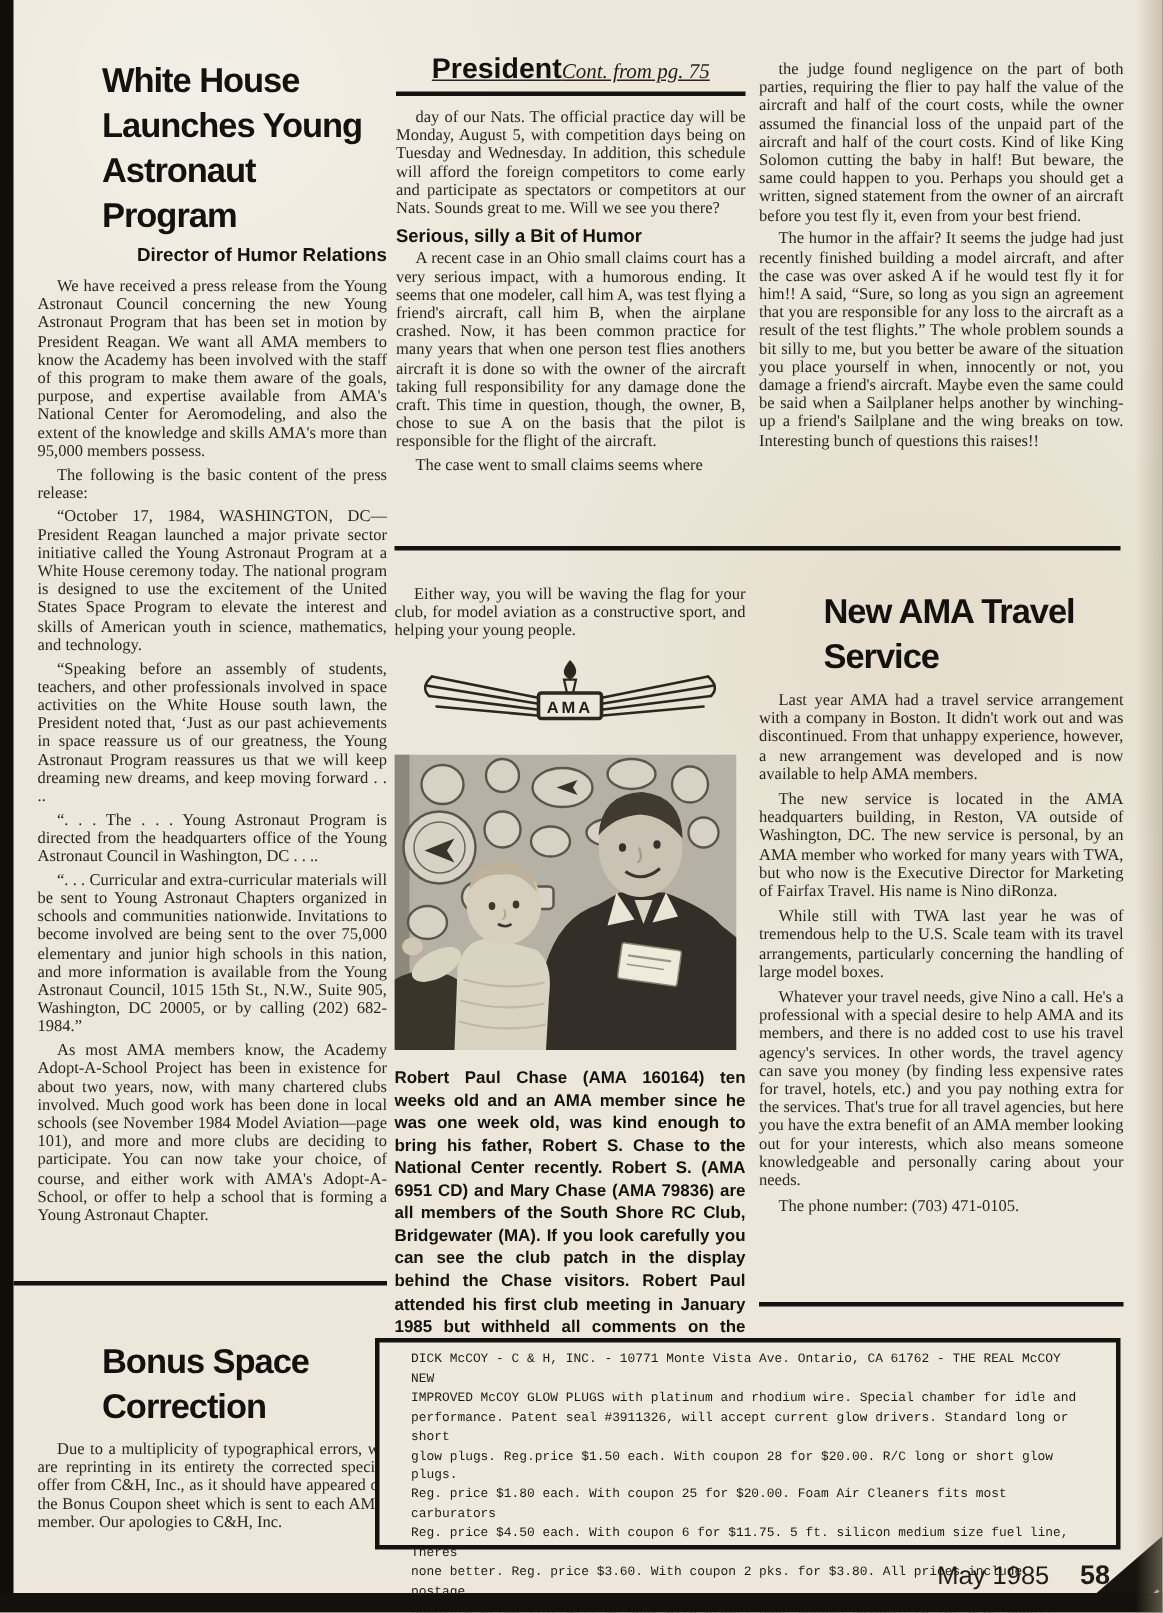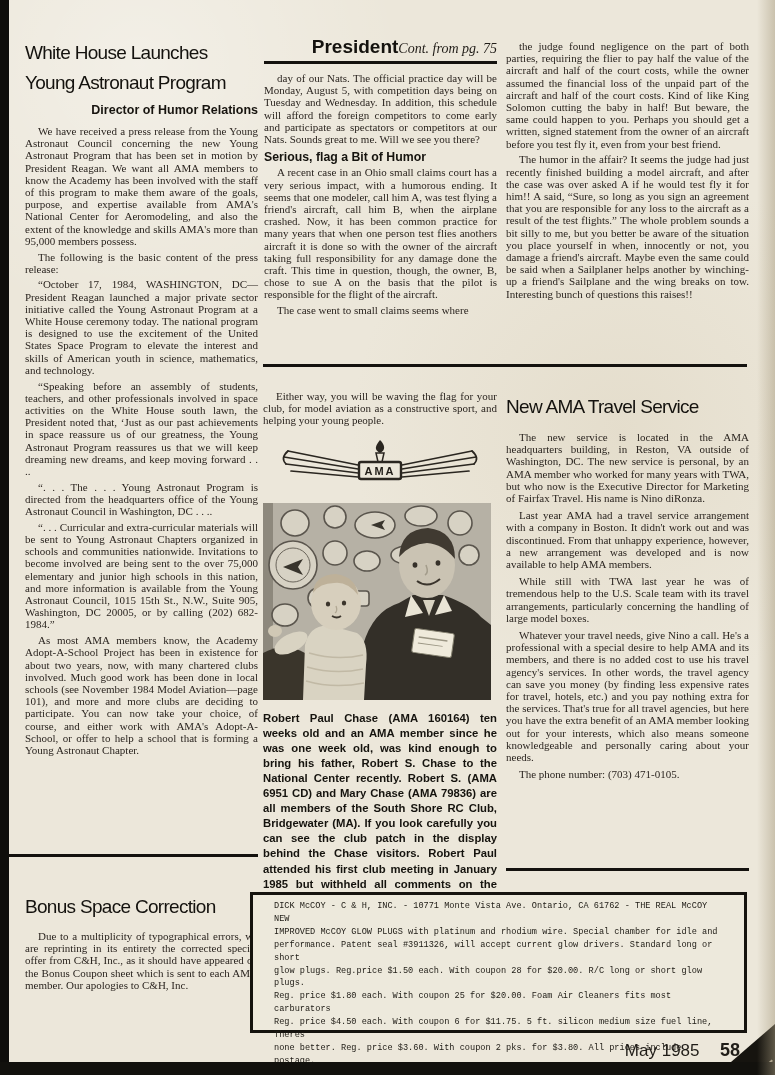--- a/index.html
+++ b/index.html
@@ -14,36 +14,36 @@
   
   .edge-left{position:absolute;left:0;top:0;width:9px;height:1063px;background:#0f0e0b;}
   .edge-bottom{position:absolute;left:0;bottom:0;width:775px;height:13px;background:#12110d;}
   .edge-right{position:absolute;right:0;top:0;width:18px;height:1075px;
     background:linear-gradient(90deg, rgba(168,156,128,0), rgba(168,156,128,.5));}
   .corner-cut{position:absolute;right:0;bottom:13px;width:44px;height:38px;background:#16140f;
     clip-path:polygon(100% 0,100% 100%,0 100%);}
   .corner-line{position:absolute;right:2px;bottom:14px;width:52px;height:2px;background:#b4ab96;
     transform:rotate(-41deg);transform-origin:right bottom;}
 
-  .headline{font-family:"Liberation Sans",sans-serif;font-weight:400;font-size:19px;
-    line-height:30px;letter-spacing:-0.7px;color:#14120e;}
+  .headline{font-family:"Liberation Sans",sans-serif;font-weight:700;font-size:23px;
+    line-height:30px;letter-spacing:-0.7px;color:#14120e;margin-left:43px;}
   .byline{font-family:"Liberation Sans",sans-serif;font-weight:700;font-size:12.5px;
     line-height:15px;text-align:right;color:#17140f;margin-top:5px;}
   .body-text{font-size:11px;line-height:12.2px;text-align:justify;color:#2b2520;}
   .body-text p{margin:0;text-indent:13px;}
   .body-text p + p{margin-top:3.5px;}
   .subhead{font-family:"Liberation Sans",sans-serif;font-weight:700;font-size:12.3px;
     color:#15130e;margin:6px 0 3px 0;}
 
   .col-left{position:absolute;left:25px;top:38px;width:233px;}
   .col-left .body-text{margin-top:7px;}
 
   .col-mid-top{position:absolute;left:264px;top:36px;width:233px;}
-  .pres-header{display:flex;justify-content:flex-end;align-items:baseline;
-    border-bottom:3px solid #14120e;padding-bottom:3px;}
+  .pres-header{display:flex;justify-content:center;align-items:baseline;
+    border-bottom:3px solid #14120e;padding-bottom:3px;text-decoration:underline;}
   .pres-title{font-family:"Liberation Sans",sans-serif;font-weight:700;font-size:19px;color:#14120e;}
   .pres-cont{font-style:italic;font-size:14px;color:#211d18;}
   .col-mid-top .body-text{margin-top:8px;}
 
   .col-right-top{position:absolute;left:506px;top:40px;width:243px;}
 
   .rule{position:absolute;background:#14120e;}
   .rule-cross{left:263px;top:364px;width:484px;height:3px;}
   .rule-left-bottom{left:9px;top:854px;width:249px;height:3px;}
   .rule-right-bottom{left:506px;top:868px;width:243px;height:3px;}
@@ -93,21 +93,21 @@
     </div>
   </div>
 
   <div class="col-mid-top">
     <div class="pres-header">
       <span class="pres-title">President</span>
       <span class="pres-cont">Cont. from pg. 75</span>
     </div>
     <div class="body-text">
       <p>day of our Nats. The official practice day will be Monday, August 5, with competition days being on Tuesday and Wednesday. In addition, this schedule will afford the foreign competitors to come early and participate as spectators or competitors at our Nats. Sounds great to me. Will we see you there?</p>
-      <div class="subhead">Serious, flag a Bit of Humor</div>
+      <div class="subhead">Serious, silly a Bit of Humor</div>
       <p>A recent case in an Ohio small claims court has a very serious impact, with a humorous ending. It seems that one modeler, call him A, was test flying a friend's aircraft, call him B, when the airplane crashed. Now, it has been common practice for many years that when one person test flies anothers aircraft it is done so with the owner of the aircraft taking full responsibility for any damage done the craft. This time in question, though, the owner, B, chose to sue A on the basis that the pilot is responsible for the flight of the aircraft.</p>
       <p>The case went to small claims seems where</p>
     </div>
   </div>
 
   <div class="col-right-top body-text">
     <p>the judge found negligence on the part of both parties, requiring the flier to pay half the value of the aircraft and half of the court costs, while the owner assumed the financial loss of the unpaid part of the aircraft and half of the court costs. Kind of like King Solomon cutting the baby in half! But beware, the same could happen to you. Perhaps you should get a written, signed statement from the owner of an aircraft before you test fly it, even from your best friend.</p>
     <p>The humor in the affair? It seems the judge had just recently finished building a model aircraft, and after the case was over asked A if he would test fly it for him!! A said, “Sure, so long as you sign an agreement that you are responsible for any loss to the aircraft as a result of the test flights.” The whole problem sounds a bit silly to me, but you better be aware of the situation you place yourself in when, innocently or not, you damage a friend's aircraft. Maybe even the same could be said when a Sailplaner helps another by winching-up a friend's Sailplane and the wing breaks on tow. Interesting bunch of questions this raises!!</p>
   </div>
 
@@ -190,22 +190,22 @@
       <ellipse cx="28" cy="140" rx="18" ry="9" transform="rotate(-28 28 140)" fill="#d9d3c2"></ellipse>
       <ellipse cx="12" cy="128" rx="7" ry="6" fill="#d0c8b5"></ellipse>
     </svg>
 
     <div class="caption">Robert Paul Chase (AMA 160164) ten weeks old and an AMA member since he was one week old, was kind enough to bring his father, Robert S. Chase to the National Center recently. Robert S. (AMA 6951 CD) and Mary Chase (AMA 79836) are all members of the South Shore RC Club, Bridgewater (MA). If you look carefully you can see the club patch in the display behind the Chase visitors. Robert Paul attended his first club meeting in January 1985 but withheld all comments on the proceedings.</div>
   </div>
 
   <div class="travel">
     <div class="headline">New AMA Travel Service</div>
     <div class="body-text">
+      <p>Last year AMA had a travel service arrangement with a company in Boston. It didn't work out and was discontinued. From that unhappy experience, however, a new arrangement was developed and is now available to help AMA members.</p>
       <p>The new service is located in the AMA headquarters building, in Reston, VA outside of Washington, DC. The new service is personal, by an AMA member who worked for many years with TWA, but who now is the Executive Director for Marketing of Fairfax Travel. His name is Nino diRonza.</p>
-      <p>Last year AMA had a travel service arrangement with a company in Boston. It didn't work out and was discontinued. From that unhappy experience, however, a new arrangement was developed and is now available to help AMA members.</p>
       <p>While still with TWA last year he was of tremendous help to the U.S. Scale team with its travel arrangements, particularly concerning the handling of large model boxes.</p>
       <p>Whatever your travel needs, give Nino a call. He's a professional with a special desire to help AMA and its members, and there is no added cost to use his travel agency's services. In other words, the travel agency can save you money (by finding less expensive rates for travel, hotels, etc.) and you pay nothing extra for the services. That's true for all travel agencies, but here you have the extra benefit of an AMA member looking out for your interests, which also means someone knowledgeable and personally caring about your needs.</p>
       <p class="phone-line">The phone number: (703) 471-0105.</p>
     </div>
   </div>
 
   <div class="bonus">
     <div class="headline">Bonus Space Correction</div>
     <div class="body-text">
       <p>Due to a multiplicity of typographical errors, we are reprinting in its entirety the corrected special offer from C&amp;H, Inc., as it should have appeared on the Bonus Coupon sheet which is sent to each AMA member. Our apologies to C&amp;H, Inc.</p>

